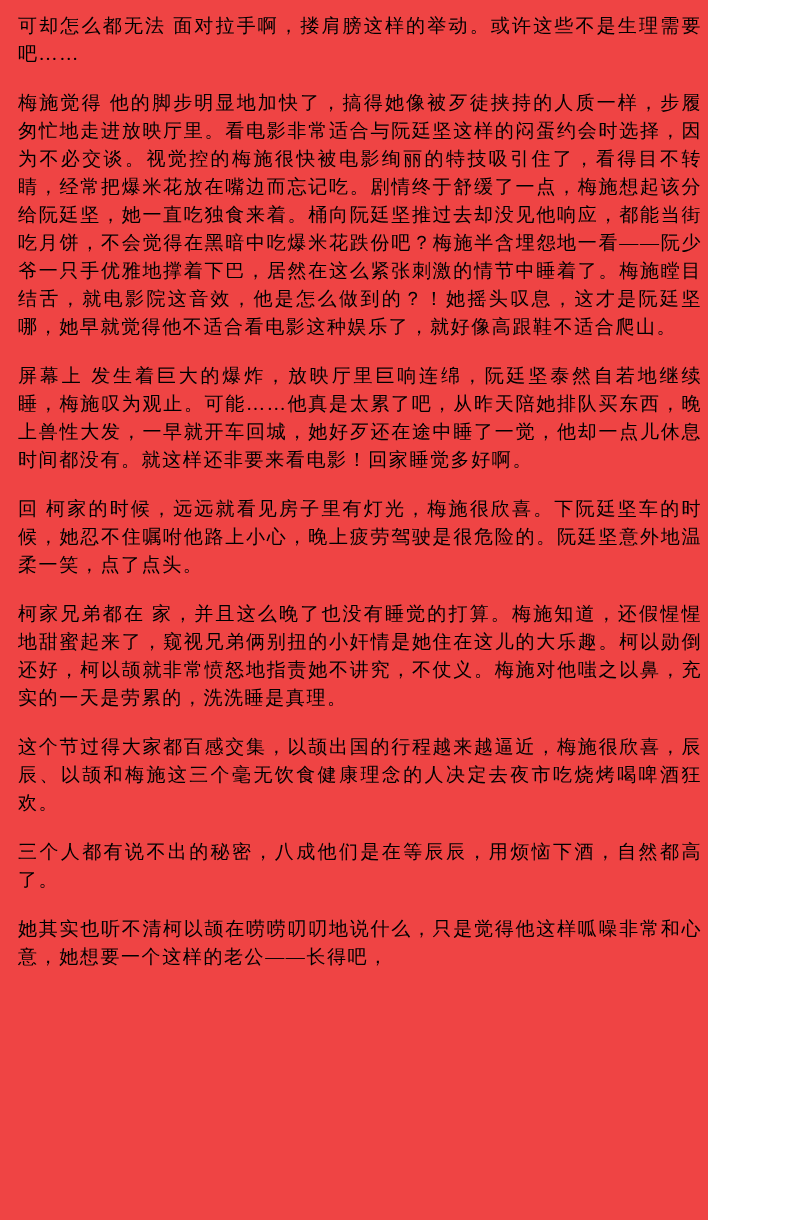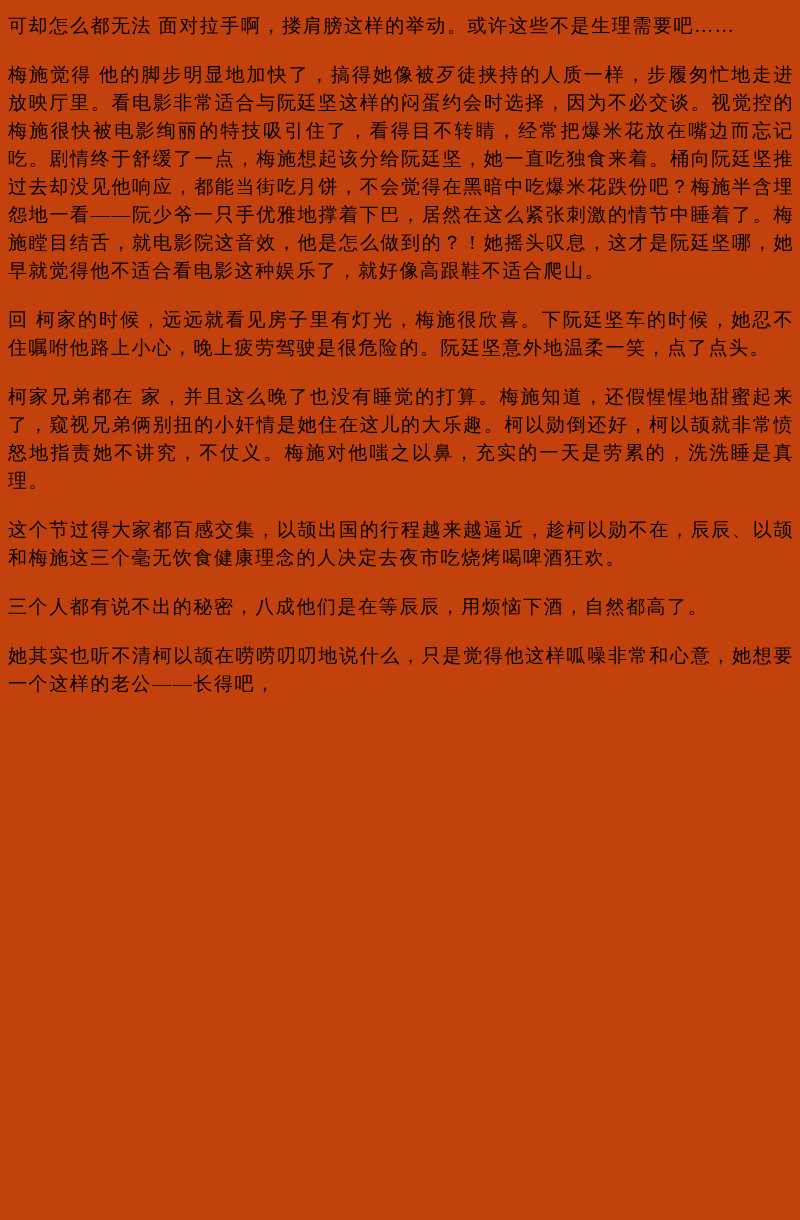--- a/index.html
+++ b/index.html
@@ -8,41 +8,42 @@
     background: #ffffff;
   }
   body {
     width: 800px;
     height: 1220px;
     overflow: hidden;
     font-family: "Liberation Serif", serif;
   }
   .page {
     box-sizing: border-box;
-    width: 800px;
+    width: 708px;
     height: 1220px;
-    padding: 12px 6px 0 8px;
-    background: #c2410c;
+    padding: 12px 6px 0 18px;
+    background: #ef4444;
     color: #000000;
   }
   .para {
     margin: 0 0 21px 0;
     font-size: 19px;
     line-height: 28px;
     letter-spacing: 1.6px;
     text-align: justify;
     text-justify: inter-ideograph;
     word-break: break-all;
     color: #000000;
   }
 </style>
 </head>
 <body>
 
 <div class="page">
   <p class="para">可却怎么都无法 面对拉手啊，搂肩膀这样的举动。或许这些不是生理需要吧……</p>
   <p class="para">梅施觉得 他的脚步明显地加快了，搞得她像被歹徒挟持的人质一样，步履匆忙地走进放映厅里。看电影非常适合与阮廷坚这样的闷蛋约会时选择，因为不必交谈。视觉控的梅施很快被电影绚丽的特技吸引住了，看得目不转睛，经常把爆米花放在嘴边而忘记吃。剧情终于舒缓了一点，梅施想起该分给阮廷坚，她一直吃独食来着。桶向阮廷坚推过去却没见他响应，都能当街吃月饼，不会觉得在黑暗中吃爆米花跌份吧？梅施半含埋怨地一看——阮少爷一只手优雅地撑着下巴，居然在这么紧张刺激的情节中睡着了。梅施瞠目结舌，就电影院这音效，他是怎么做到的？！她摇头叹息，这才是阮廷坚哪，她早就觉得他不适合看电影这种娱乐了，就好像高跟鞋不适合爬山。</p>
+  <p class="para">屏幕上 发生着巨大的爆炸，放映厅里巨响连绵，阮廷坚泰然自若地继续睡，梅施叹为观止。可能……他真是太累了吧，从昨天陪她排队买东西，晚上兽性大发，一早就开车回城，她好歹还在途中睡了一觉，他却一点儿休息时间都没有。就这样还非要来看电影！回家睡觉多好啊。</p>
   <p class="para">回 柯家的时候，远远就看见房子里有灯光，梅施很欣喜。下阮廷坚车的时候，她忍不住嘱咐他路上小心，晚上疲劳驾驶是很危险的。阮廷坚意外地温柔一笑，点了点头。</p>
   <p class="para">柯家兄弟都在 家，并且这么晚了也没有睡觉的打算。梅施知道，还假惺惺地甜蜜起来了，窥视兄弟俩别扭的小奸情是她住在这儿的大乐趣。柯以勋倒还好，柯以颉就非常愤怒地指责她不讲究，不仗义。梅施对他嗤之以鼻，充实的一天是劳累的，洗洗睡是真理。</p>
-  <p class="para">这个节过得大家都百感交集，以颉出国的行程越来越逼近，趁柯以勋不在，辰辰、以颉和梅施这三个毫无饮食健康理念的人决定去夜市吃烧烤喝啤酒狂欢。</p>
+  <p class="para">这个节过得大家都百感交集，以颉出国的行程越来越逼近，梅施很欣喜，辰辰、以颉和梅施这三个毫无饮食健康理念的人决定去夜市吃烧烤喝啤酒狂欢。</p>
   <p class="para">三个人都有说不出的秘密，八成他们是在等辰辰，用烦恼下酒，自然都高了。</p>
   <p class="para">她其实也听不清柯以颉在唠唠叨叨地说什么，只是觉得他这样呱噪非常和心意，她想要一个这样的老公——长得吧，</p>
 </div>
 
 </body></html>

